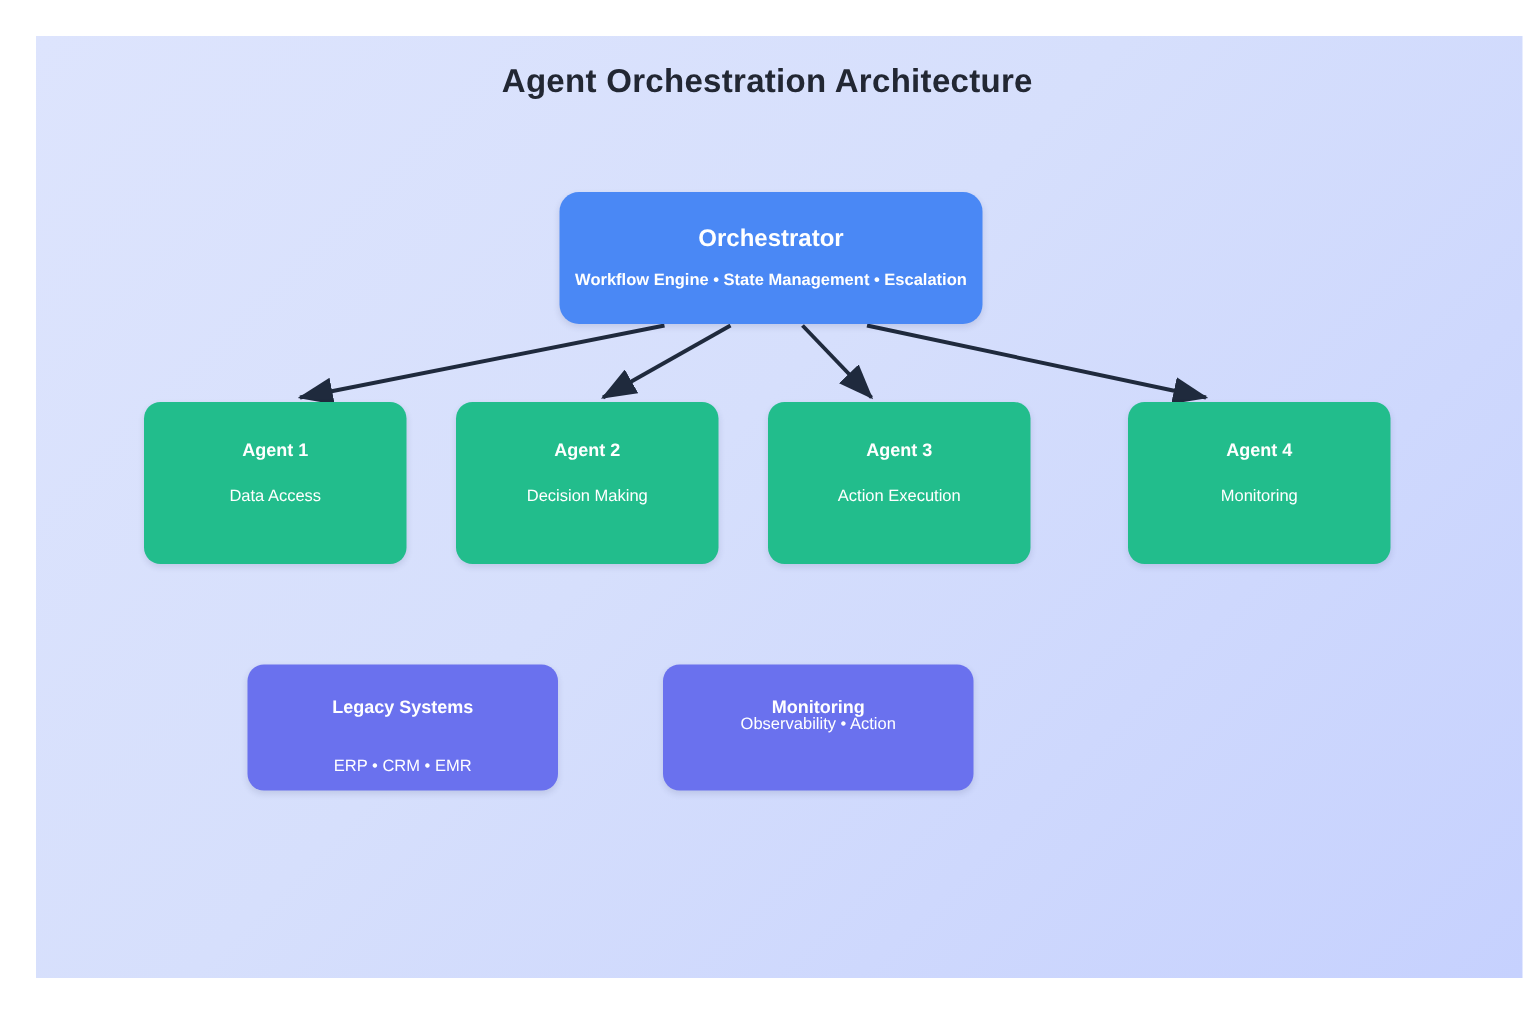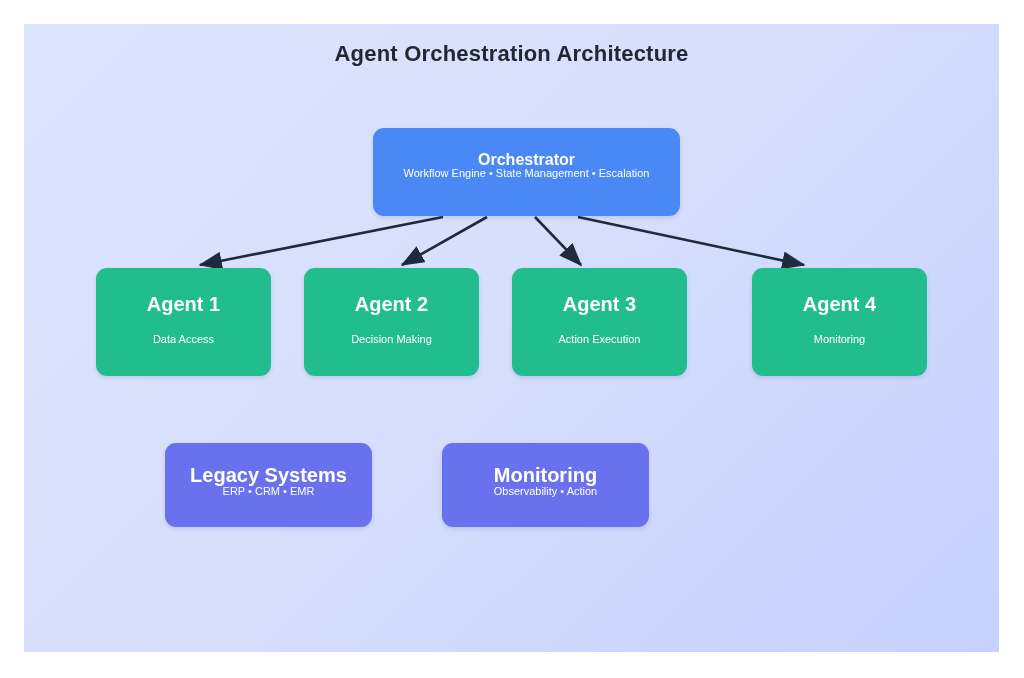--- a/index.html
+++ b/index.html
@@ -14,20 +14,21 @@
     overflow: hidden;
   }
   #canvas {
     position: absolute;
     left: 24px;
     top: 24px;
     width: 975px;
     height: 628px;
     background: linear-gradient(135deg, #dde4fd 0%, #d6dffc 45%, #c6d1fe 100%);
     overflow: hidden;
+    padding-left: 16px;
   }
   #diagram-title {
     position: absolute;
     left: 0;
     top: 17px;
     width: 975px;
     text-align: center;
     font-size: 22px;
     font-weight: bold;
     color: #222733;
@@ -45,46 +46,49 @@
     position: absolute;
     border-radius: 11px;
     box-sizing: border-box;
     display: flex;
     flex-direction: column;
     align-items: center;
     color: #ffffff;
     box-shadow: 0 2px 4px rgba(40,50,90,0.13);
   }
   .node .node-title {
-    font-size: 20px;
+    font-size: 12px;
     font-weight: bold;
     line-height: 1;
     color: #ffffff;
     white-space: nowrap;
   }
   .node .node-sub {
     font-size: 11px;
     font-weight: normal;
     line-height: 1;
     color: #ffffff;
     white-space: nowrap;
   }
   
   #node-orchestrator {
     left: 349px;
     top: 104px;
-    width: 307px;
+    width: 282px;
     height: 88px;
     background: #4a88f5;
+    border-radius: 13px;
   }
   #node-orchestrator .node-title {
     margin-top: 24px;
     font-size: 16px;
   }
   #node-orchestrator .node-sub {
+    margin-top: 14px;
+    font-weight: bold;
   }
   
   .agent-node {
     top: 244px;
     width: 175px;
     height: 108px;
     background: #22bd8c;
   }
   .agent-node .node-title { margin-top: 26px; }
   .agent-node .node-sub { margin-top: 20px; }
@@ -94,21 +98,21 @@
   #node-agent-4 { left: 728px; }
   
   .support-node {
     top: 419px;
     width: 207px;
     height: 84px;
     background: #6a71ee;
   }
   .support-node .node-title { margin-top: 22px; }
   .support-node .node-sub { margin-top: 1px; }
-  #node-legacy-systems { left: 141px; }
+  #node-legacy-systems { left: 141px; gap: 28px; }
   #node-monitoring { left: 418px; }
   #node-escalation { left: 696px; }
 </style>
 </head>
 <body>
 
 <div id="canvas">
 
   <div id="diagram-title">Agent Orchestration Architecture</div>
 

